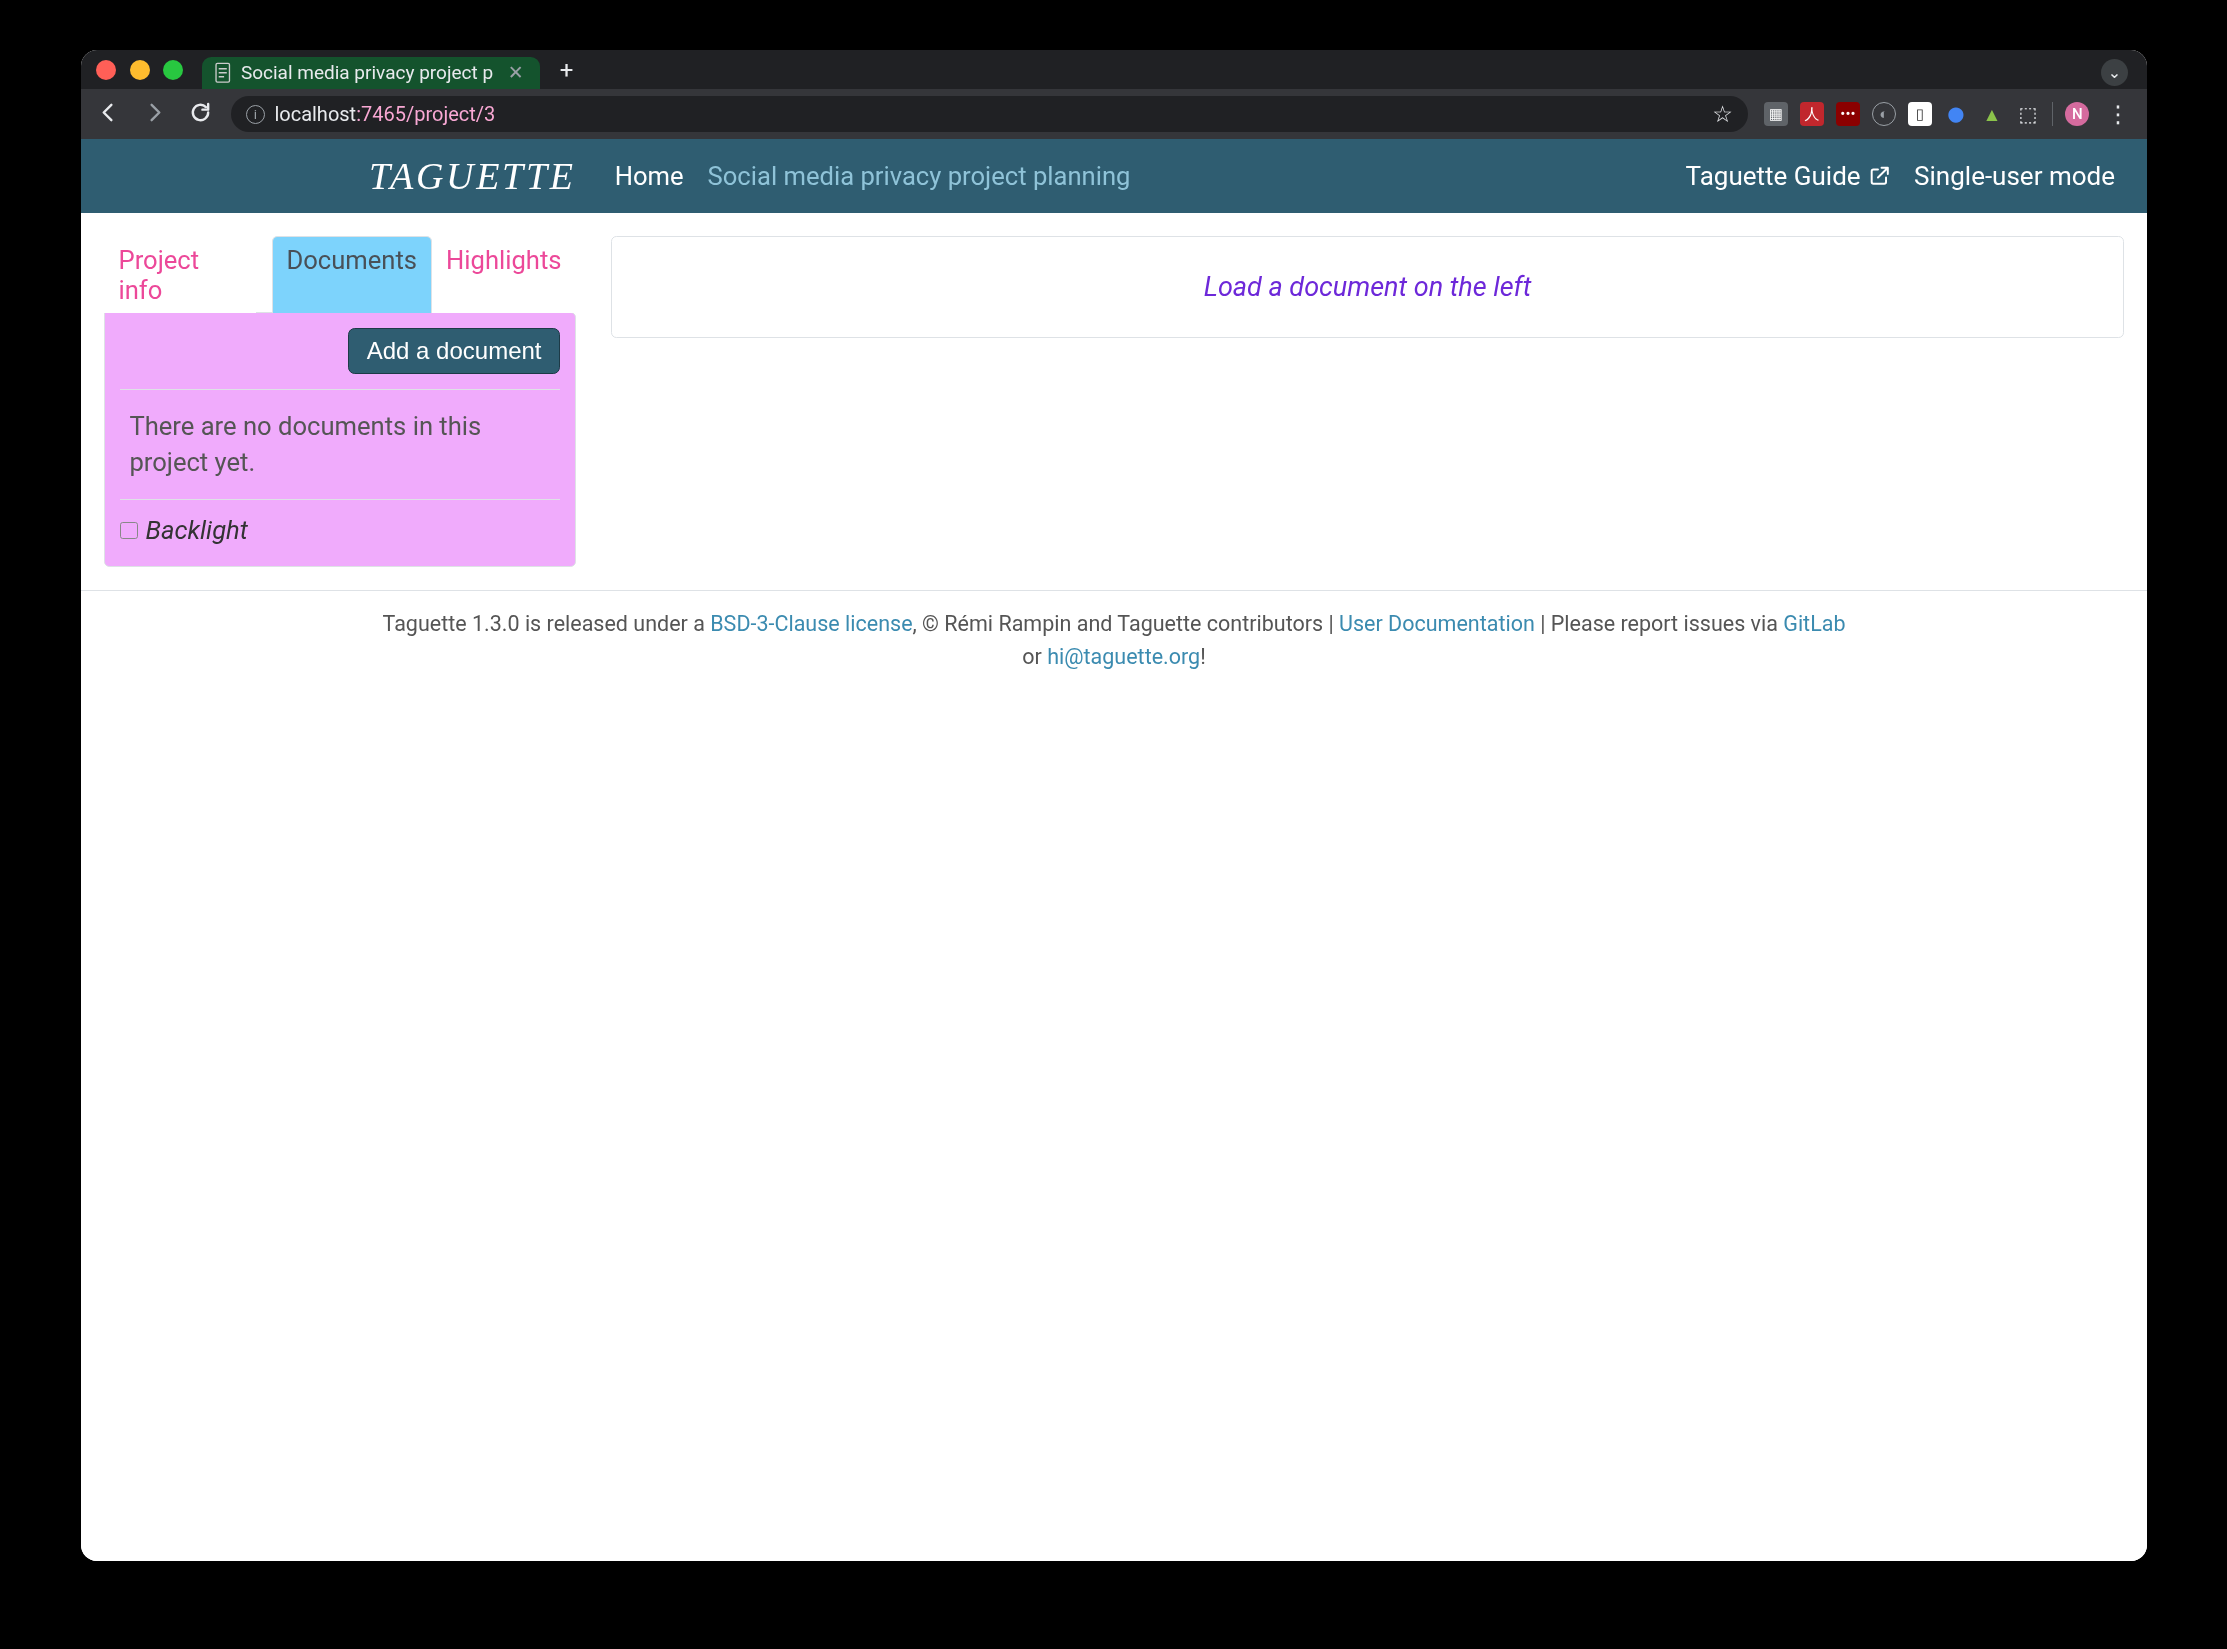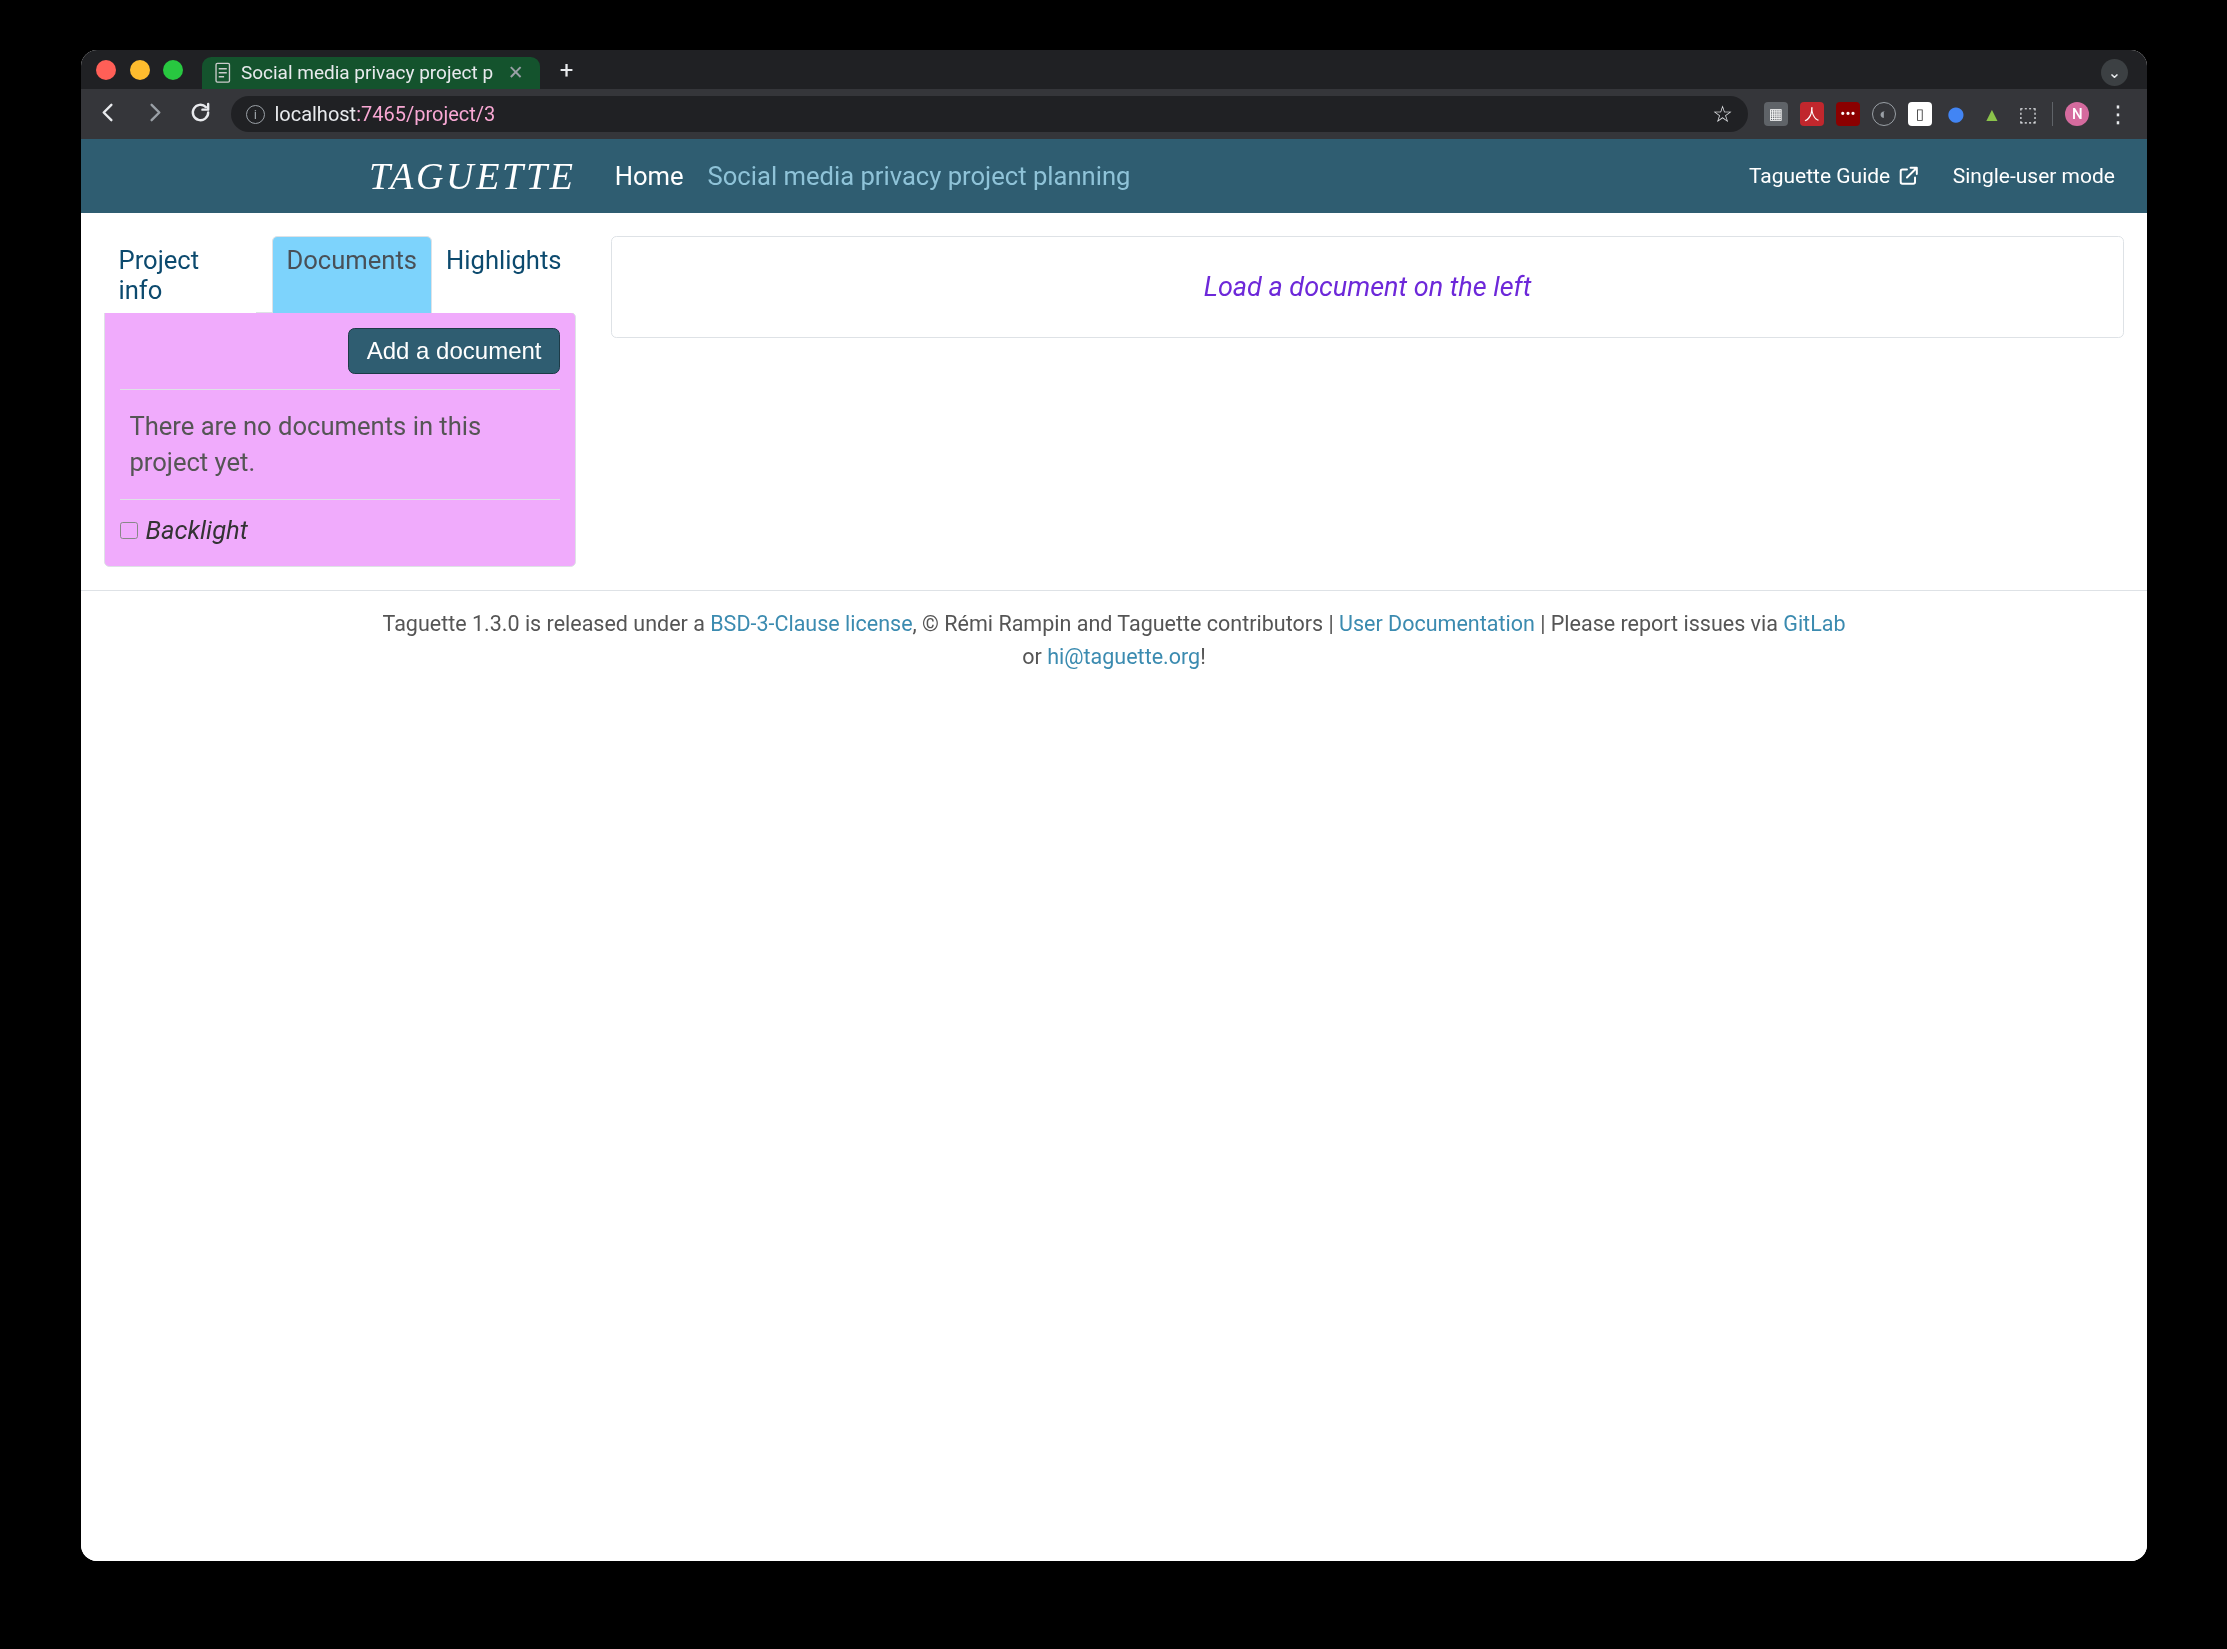--- a/index.html
+++ b/index.html
@@ -132,42 +132,42 @@
       margin-left: 256px;
       margin-right: 27px;
     }
     .nav-link {
       font-size: 25.6px;
       padding: 0 12px;
     }
     .nav-link.primary { color:#fff; }
     .nav-link.secondary { color:#8fc3d8; }
     .nav-spacer { flex:1; }
-    .nav-right { display:flex; align-items:center; gap: 33px; font-size: 21px;}
+    .nav-right { display:flex; align-items:center; gap: 24px; font-size: 26px;}
     .guide-link { color:#fff; display:inline-flex; align-items:center; gap:8px;}
     .ext-link-icon { display:inline-flex; }
     .single-user { color:#ffffff; }
 
     .content-row {
       display:flex;
       padding: 23px 23px 0 23px;
       gap: 35px;
       align-items:flex-start;
     }
     .left-panel { width: 472px; }
     .tabs {
       display:flex;
       border-bottom: none;
     }
     .tabs .tab {
       font-size: 25.6px;
       padding: 8px 13.5px;
       border: 1.3px solid transparent;
       border-bottom: none;
-      color:#0c4a6e;
+      color:#ec4899;
       background:#fff;
       border-radius: 5.4px 5.4px 0 0;
     }
     .tabs .tab.active {
       color:#495057;
       border-color:#dee2e6;
       background:#7dd3fc;
       position: relative;
       z-index: 2;
       margin-left: 16px;

